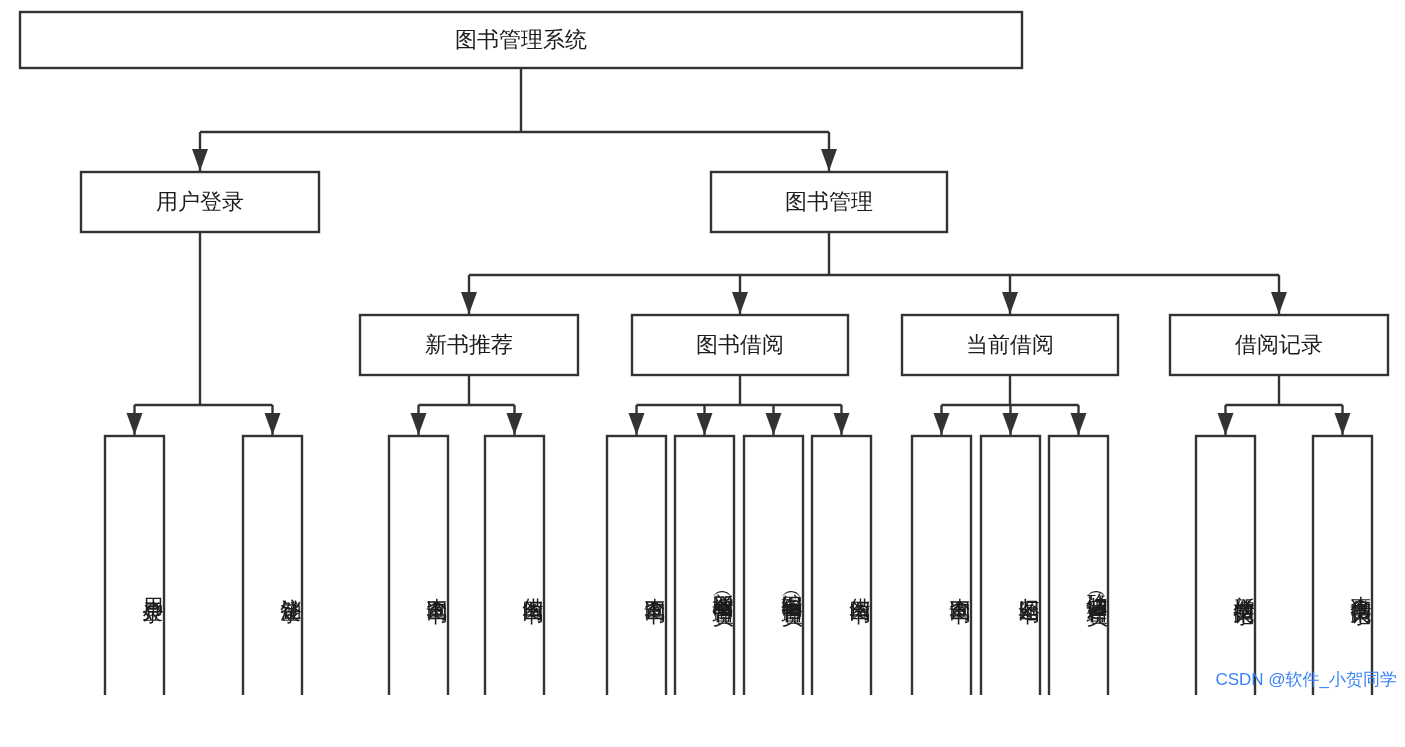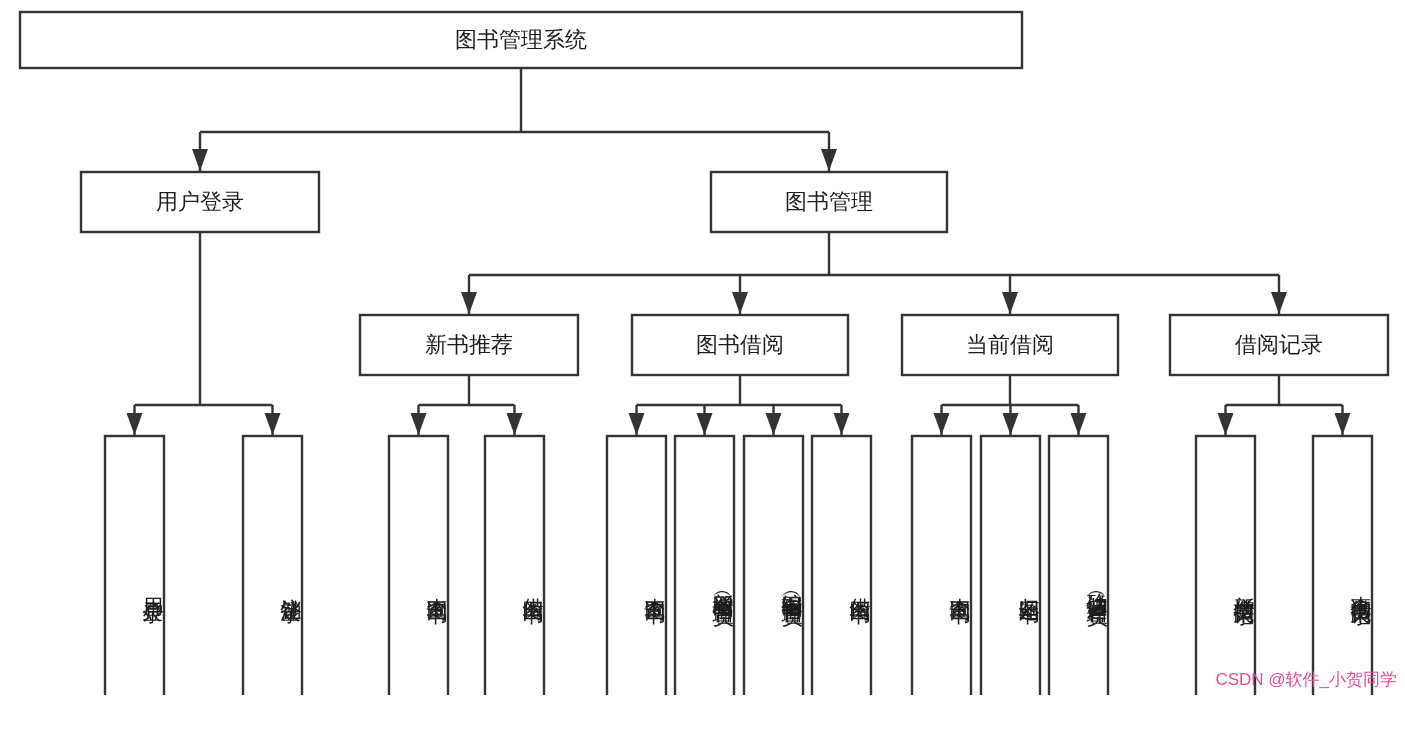--- a/index.html
+++ b/index.html
@@ -62,21 +62,21 @@
     color: #1c1c1c;
     white-space: nowrap;
     pointer-events: none;
   }
   .watermark {
     position: absolute;
     right: 8px;
     bottom: 4px;
     font-family: "Liberation Sans", "DejaVu Sans", sans-serif;
     font-size: 17px;
-    color: #ec4899;
+    color: #3b82f6;
     white-space: nowrap;
     user-select: none;
   }
 </style>
 </head>
 <body>
 
 <div id="diagram-root">
 
   <svg class="diagram-canvas" viewBox="0 0 1405 747">

